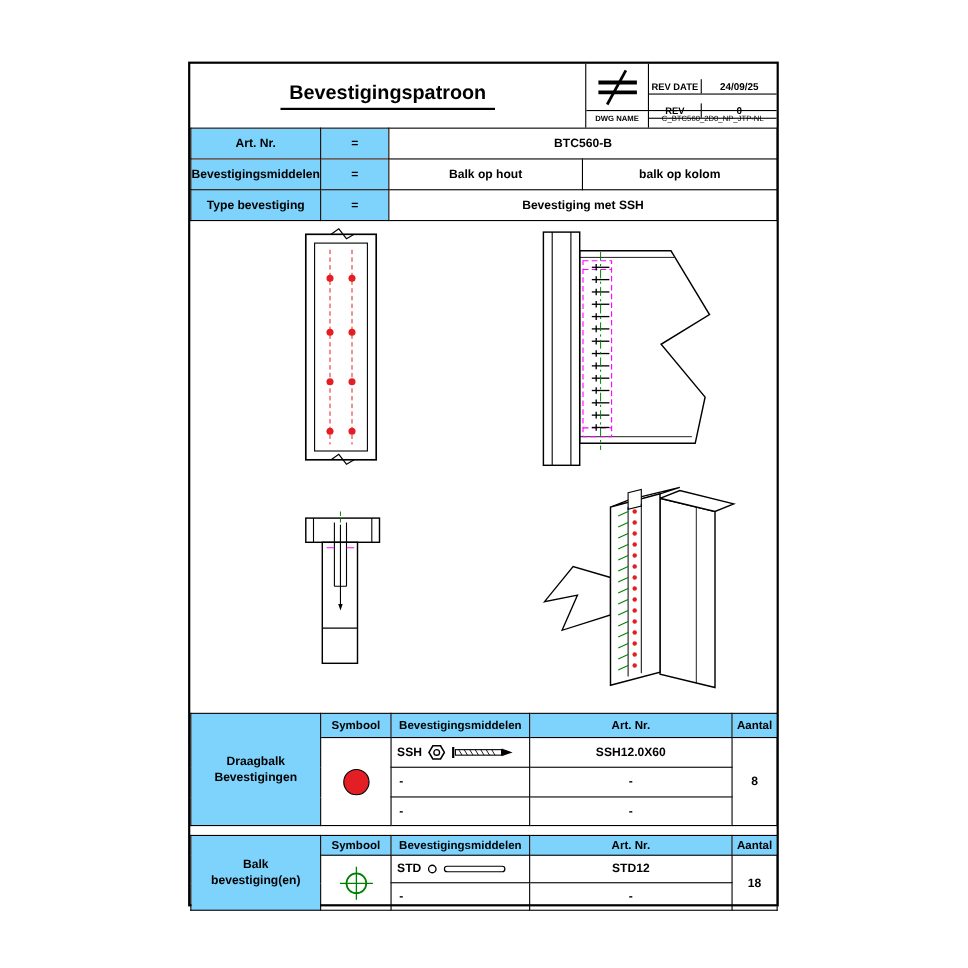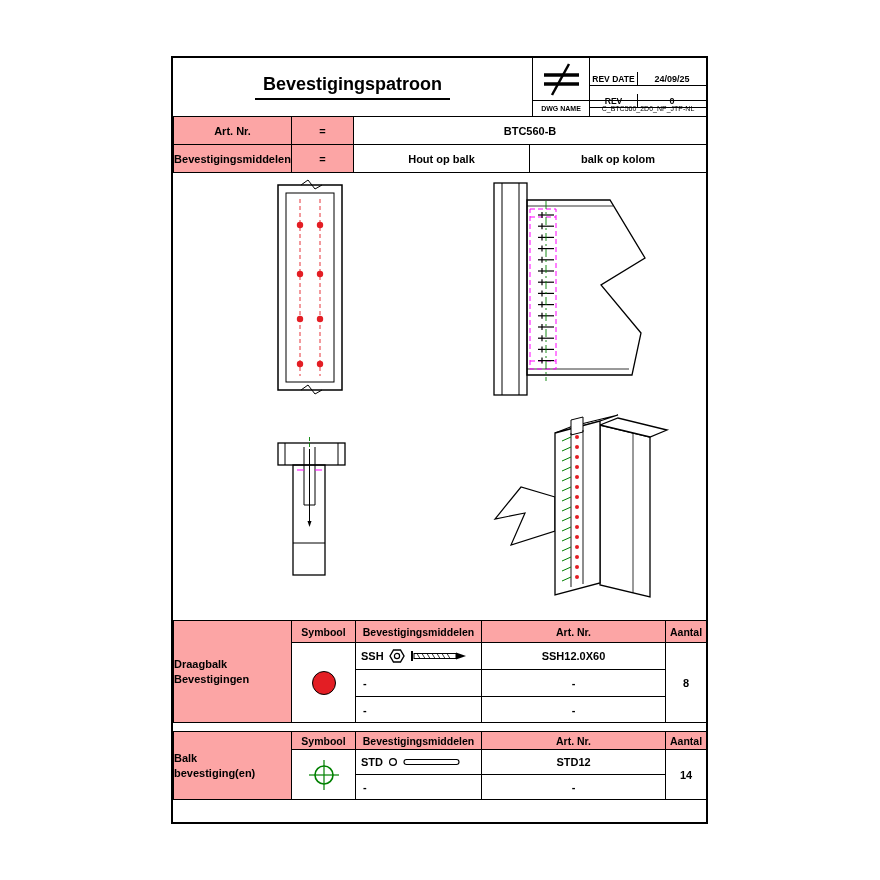--- a/index.html
+++ b/index.html
@@ -29,26 +29,26 @@
   .rev-row .rv{flex:1;font-size:9px;font-weight:bold;display:flex;align-items:center;justify-content:center;}
   .rev-empty{position:absolute;left:57px;right:0;top:28px;height:15px;box-sizing:border-box;border-bottom:1px solid #000;}
   .dwg-row{position:absolute;left:0;top:43px;right:0;height:15px;display:flex;}
   .dwg-row .dl{width:57px;border-right:1px solid #000;box-sizing:border-box;font-size:7px;font-weight:bold;
            display:flex;align-items:center;justify-content:center;}
   .dwg-row .dv{flex:1;font-size:7px;display:flex;align-items:center;justify-content:center;white-space:nowrap;}
 
   
   table{border-collapse:collapse;table-layout:fixed;width:533px;}
   td,th{border:1px solid #000;padding:0;overflow:hidden;}
-  .gray{background:#fca5a5;}
+  .gray{background:#7dd3fc;}
   .b{font-weight:bold;}
   .info td{font-size:11px;font-weight:bold;text-align:center;vertical-align:middle;height:27px;}
   .ft th{font-size:10.5px;font-weight:bold;text-align:center;vertical-align:middle;}
   .ft td{font-size:11px;vertical-align:middle;}
-  .grp{font-size:11px;font-weight:bold;line-height:1.35;}
+  .grp{font-size:11px;font-weight:bold;text-align:center;line-height:1.35;}
   .fastwrap{display:flex;align-items:center;gap:5px;padding-left:5px;}
   .dashL{padding-left:7px;font-weight:bold;}
   .artc{text-align:center;font-weight:bold;}
   .qty{text-align:center;font-weight:bold;font-size:12px;}
   .red-dot{width:22px;height:22px;border-radius:50%;background:#e31e24;border:1.5px solid #000;margin:0 auto;}
   .gap{height:8px;}
   .drawarea{height:447px;position:relative;}
 </style>
 </head>
 <body>
@@ -93,22 +93,27 @@
         </colgroup>
       <tbody>
           <tr>
         <td class="gray">Art. Nr.</td>
         <td class="gray">=</td>
         <td colspan="2">BTC560-B</td>
       </tr>
       <tr>
         <td class="gray">Bevestigingsmiddelen</td>
         <td class="gray">=</td>
-        <td>Hout op balk</td>
+        <td>Balk op hout</td>
         <td>balk op kolom</td>
+      </tr>
+      <tr>
+        <td class="gray">Type bevestiging</td>
+        <td class="gray">=</td>
+        <td colspan="2">Bevestiging met SSH</td>
       </tr>
     </tbody>
       </table>
 
     <div class="drawarea">
       <svg width="533" height="447" viewBox="0 0 533 447">
 
         <g>
           <rect x="105" y="12" width="64" height="205" fill="none" stroke="#000" stroke-width="1.5"></rect>
           <rect x="113" y="20" width="48" height="189" fill="none" stroke="#000" stroke-width="1"></rect>
@@ -333,21 +338,21 @@
             <span class="b">STD</span>
             <svg width="10" height="10" viewBox="0 0 10 10">
               <circle cx="5" cy="5" r="3.4" fill="none" stroke="#000" stroke-width="1.2"></circle>
             </svg>
             <svg width="58" height="10" viewBox="0 0 58 10">
               <rect x="1" y="2.5" width="55" height="5" rx="2.5" fill="#fff" stroke="#000" stroke-width="1.1"></rect>
             </svg>
           </div>
         </td>
         <td class="artc">STD12</td>
-        <td class="qty" rowspan="2">14</td>
+        <td class="qty" rowspan="2">18</td>
       </tr>
       <tr style="height:25px;">
         <td class="dashL">-</td>
         <td class="artc">-</td>
       </tr>
     </tbody>
       </table>
 
   </div>
 </div>

